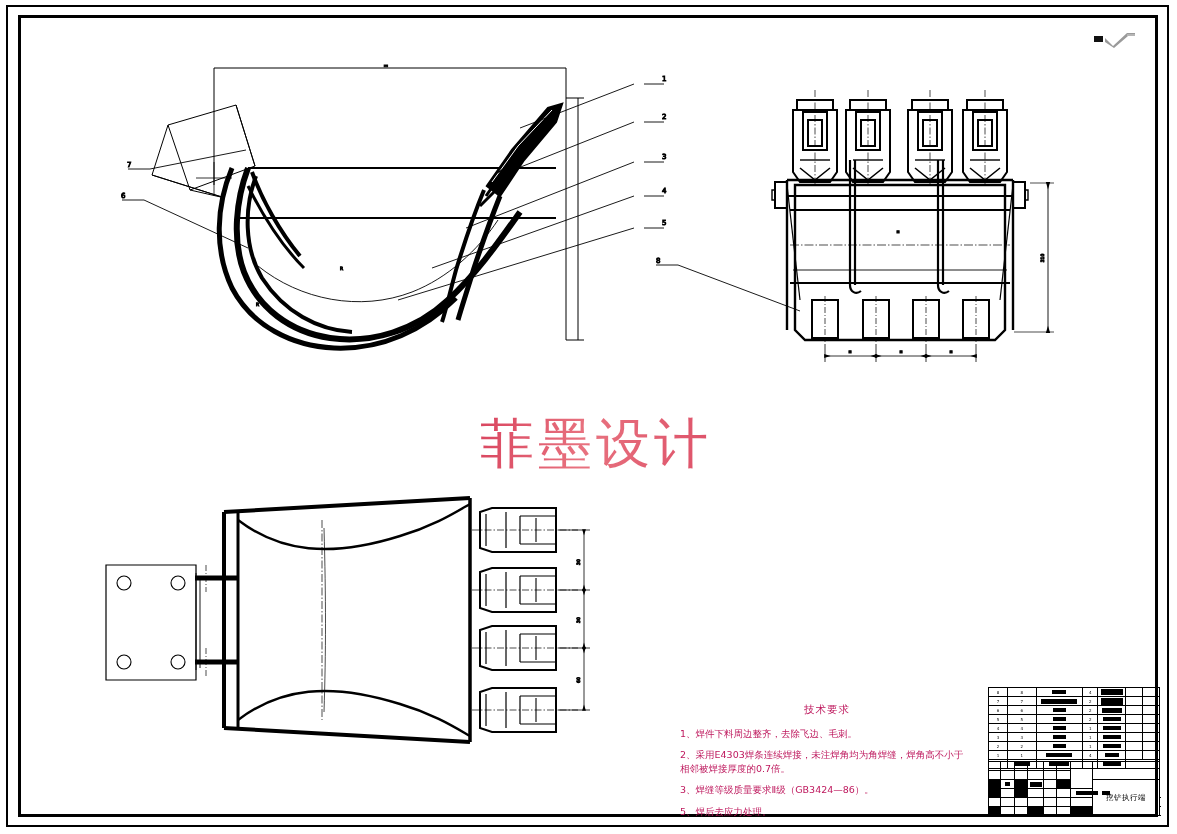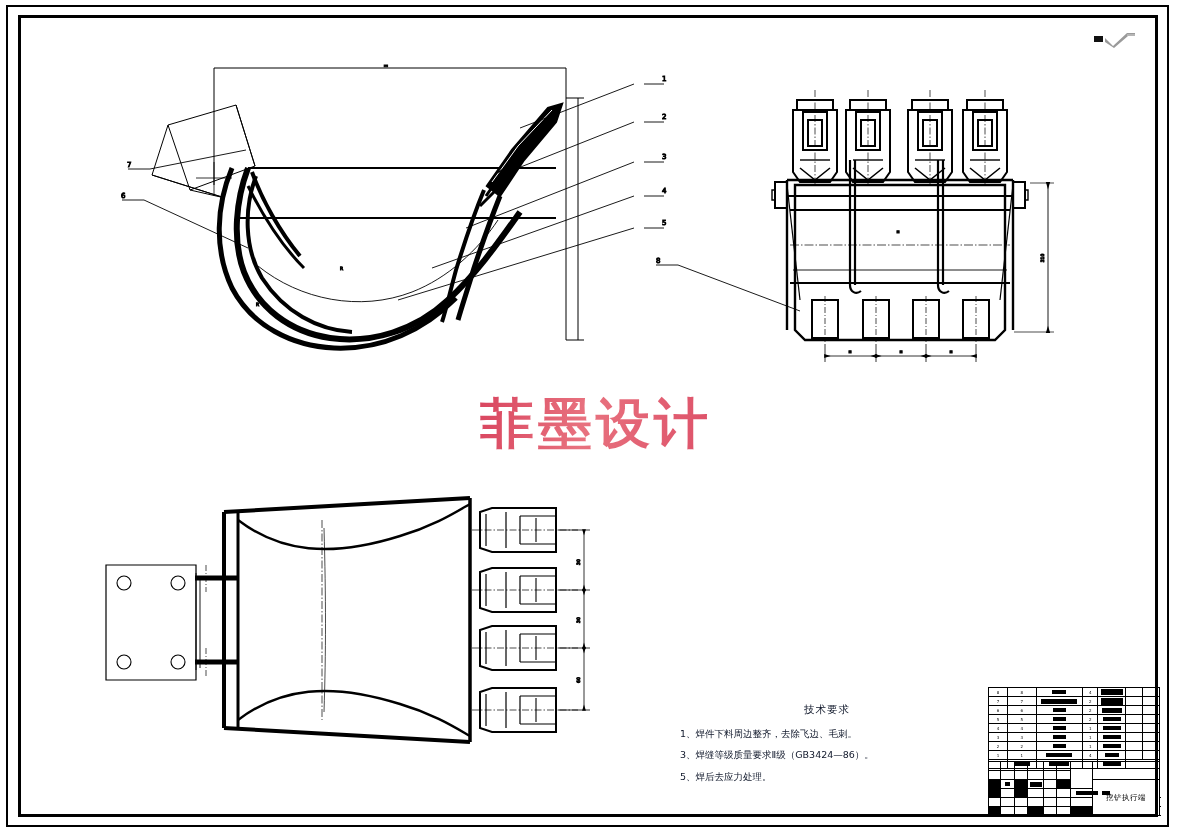--- a/index.html
+++ b/index.html
@@ -33,24 +33,24 @@
   }
   
   #cad {
     position: absolute;
     left: 0; top: 0;
     width: 1177px; height: 834px;
   }
   
   .watermark {
     position: absolute;
-    left: 480px; top: 388px;
+    left: 480px; top: 408px;
     font-family: "DejaVu Serif", "Liberation Serif", serif;
     font-size: 54px;
-    font-weight: 700;
+    font-weight: 400;
     letter-spacing: 4px;
     color: #e2637a;
     background: linear-gradient(100deg, #d9455f 0%, #e8727f 45%, #dd5068 100%);
     -webkit-background-clip: text;
     background-clip: text;
     -webkit-text-fill-color: transparent;
     white-space: nowrap;
     pointer-events: none;
     user-select: none;
   }
@@ -58,21 +58,21 @@
   .logo {
     position: absolute;
     left: 1094px; top: 30px;
     width: 44px; height: 18px;
   }
   
   .tech-block {
     position: absolute;
     left: 672px; top: 703px;
     width: 300px;
-    color: #0f172a;
+    color: #be185d;
     font-family: "DejaVu Sans", "Liberation Sans", sans-serif;
   }
   .tech-title {
     text-align: center;
     font-size: 10.5px;
     margin: 0 0 10px 0;
     letter-spacing: 1px;
     padding-left: 10px;
   }
   .tech-item {
@@ -421,20 +421,21 @@
 
   <svg class="logo" viewBox="0 0 44 18">
     <rect x="0" y="6" width="9" height="6" fill="#111"></rect>
     <path d="M11,8 L19,16 L33,3 L41,3 L41,6 L34,6 L20,18 L11,12 Z" fill="#9a9a9a"></path>
     <rect x="33" y="4" width="8" height="2" fill="#b5b5b5"></rect>
   </svg>
 
   <div class="tech-block">
     <div class="tech-title">技术要求</div>
     <p class="tech-item">1、焊件下料周边整齐，去除飞边、毛刺。</p>
+    <p class="tech-item">2、采用E4303焊条连续焊接，未注焊角均为角焊缝，焊角高不小于相邻被焊接厚度的0.7倍。</p>
     <p class="tech-item">3、焊缝等级质量要求Ⅱ级（GB3424—86）。</p>
     <p class="tech-item">5、焊后去应力处理。</p>
   </div>
 
   <div class="title-block">
 
     <div class="bom-wrap">
       <table class="tb-table">
         <colgroup>
           <col style="width:11%">

